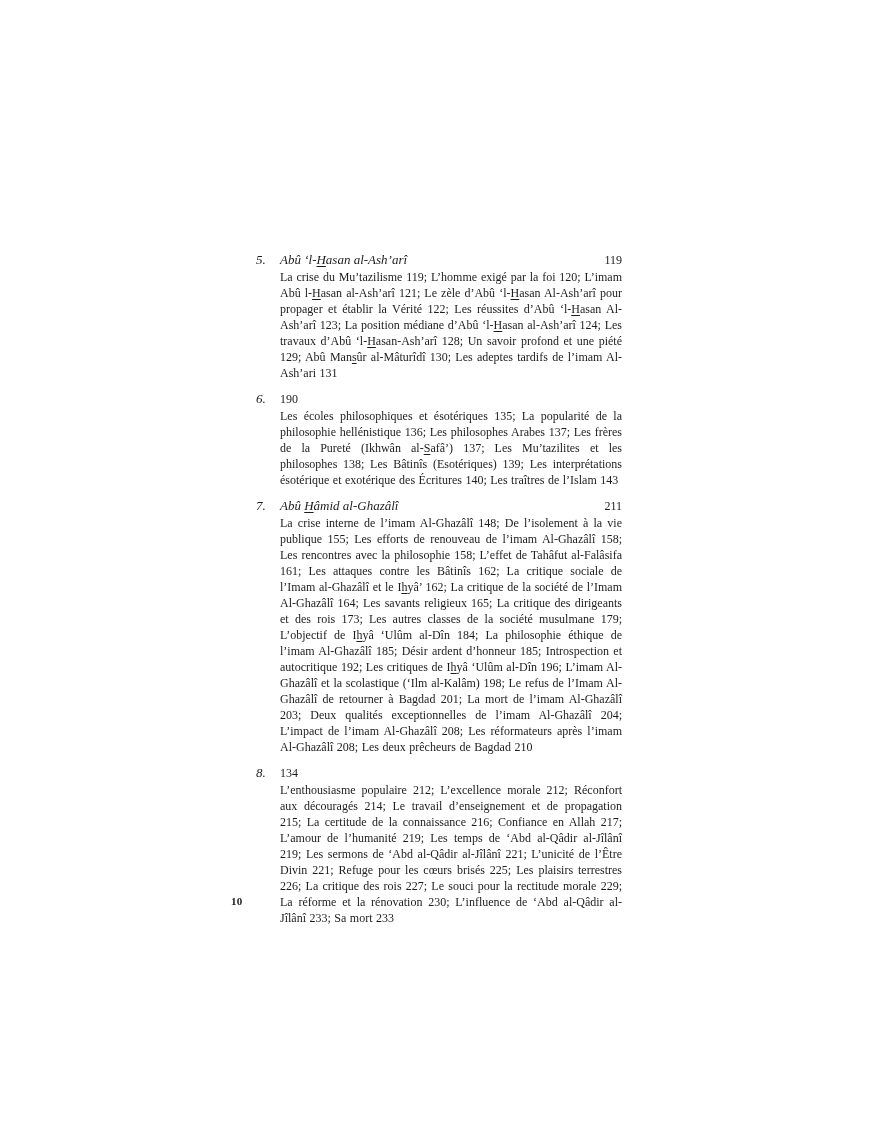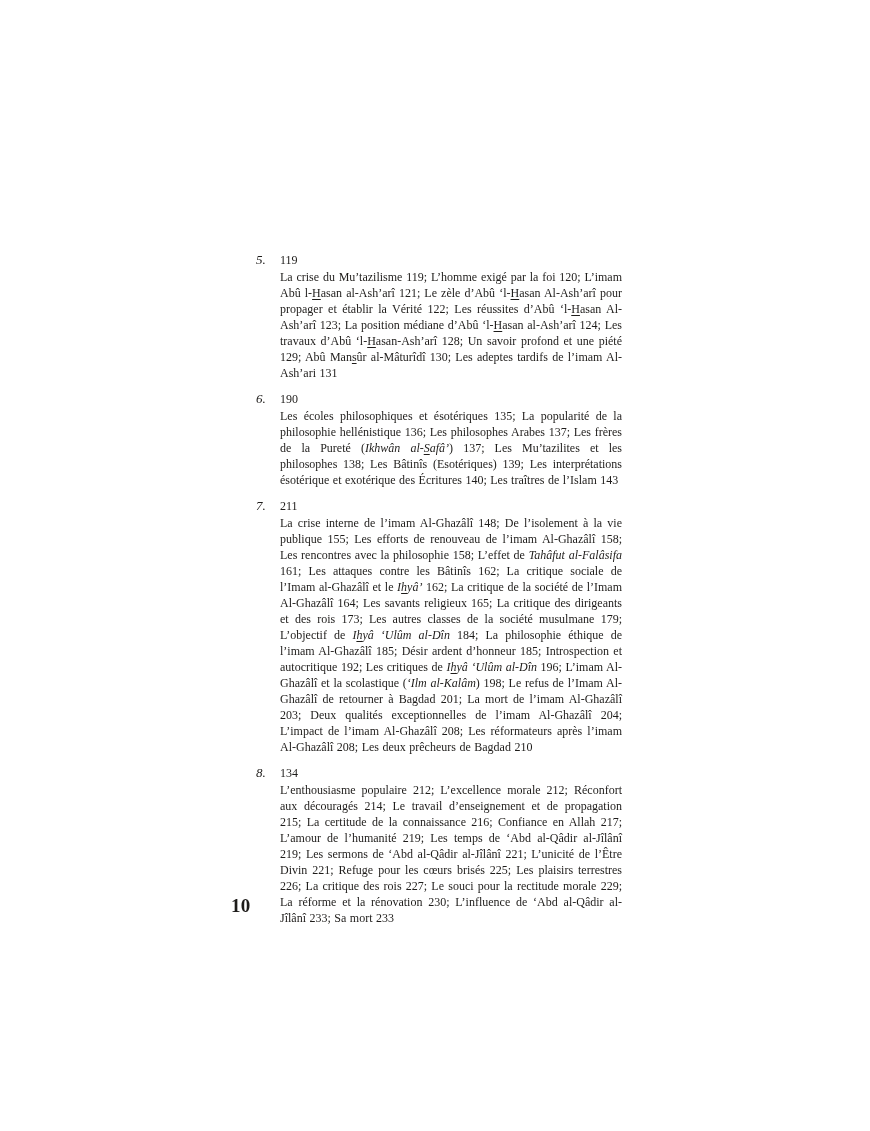--- a/index.html
+++ b/index.html
@@ -44,60 +44,62 @@
     font-size: 12px;
   }
   .entry-body {
     margin-left: 24px;
     margin-top: 1px;
     text-align: justify;
     font-size: 12px;
     line-height: 16px;
     word-spacing: 0.5px;
   }
-  .i { font-style: italic; }
+  .i { }
   .u {
     text-decoration: underline;
     text-decoration-thickness: 0.8px;
     text-underline-offset: 2px;
   }
   .folio {
     position: absolute;
     left: 231px;
     top: 895px;
-    font-size: 19px;
+    font-size: 11px;
     font-weight: 700;
     letter-spacing: 0.3px;
   }
 </style>
 </head>
 <body>
 
 <div class="book-page">
   <div class="toc">
 
     <div class="entry">
       <div class="entry-head">
         <span class="entry-num">5.</span>
+        <span class="entry-title"><span>Abû ‘l-</span><span class="u">H</span><span>asan al-Ash’arî</span></span>
         <span class="entry-page">119</span>
       </div>
       <div class="entry-body"><span>La crise du Mu’tazilisme 119; L’homme exigé par la foi 120; L’imam Abû l-</span><span class="u">H</span><span>asan al-Ash’arî 121; Le zèle d’Abû ‘l-</span><span class="u">H</span><span>asan Al-Ash’arî pour propager et établir la Vérité 122; Les réussites d’Abû ‘l-</span><span class="u">H</span><span>asan Al-Ash’arî 123; La position médiane d’Abû ‘l-</span><span class="u">H</span><span>asan al-Ash’arî 124; Les travaux d’Abû ‘l-</span><span class="u">H</span><span>asan-Ash’arî 128; Un savoir profond et une piété 129; Abû Man</span><span class="u">s</span><span>ûr al-Mâturîdî 130; Les adeptes tardifs de l’imam Al-Ash’ari 131</span></div>
     </div>
 
     <div class="entry">
       <div class="entry-head">
         <span class="entry-num">6.</span>
         <span class="entry-page">190</span>
       </div>
       <div class="entry-body"><span>Les écoles philosophiques et ésotériques 135; La popularité de la philosophie hellénistique 136; Les philosophes Arabes 137; Les frères de la Pureté (</span><span class="i">Ikhwân al-</span><span class="i u">S</span><span class="i">afâ’</span><span>) 137; Les Mu’tazilites et les philosophes 138; Les Bâtinîs (Esotériques) 139; Les interprétations ésotérique et exotérique des Écritures 140; Les traîtres de l’Islam 143</span></div>
     </div>
 
     <div class="entry">
       <div class="entry-head">
         <span class="entry-num">7.</span>
+        <span class="entry-title"><span>Abû </span><span class="u">H</span><span>âmid al-Ghazâlî</span></span>
         <span class="entry-page">211</span>
       </div>
       <div class="entry-body"><span>La crise interne de l’imam Al-Ghazâlî 148; De l’isolement à la vie publique 155; Les efforts de renouveau de l’imam Al-Ghazâlî 158; Les rencontres avec la philosophie 158; L’effet de </span><span class="i">Tahâfut al-Falâsifa</span><span> 161; Les attaques contre les Bâtinîs 162; La critique sociale de l’Imam al-Ghazâlî et le </span><span class="i">I</span><span class="i u">h</span><span class="i">yâ’</span><span> 162; La critique de la société de l’Imam Al-Ghazâlî 164; Les savants religieux 165; La critique des dirigeants et des rois 173; Les autres classes de la société musulmane 179; L’objectif de </span><span class="i">I</span><span class="i u">h</span><span class="i">yâ ‘Ulûm al-Dîn</span><span> 184; La philosophie éthique de l’imam Al-Ghazâlî 185; Désir ardent d’honneur 185; Introspection et autocritique 192; Les critiques de </span><span class="i">I</span><span class="i u">h</span><span class="i">yâ ‘Ulûm al-Dîn</span><span> 196; L’imam Al-Ghazâlî et la scolastique (</span><span class="i">‘Ilm al-Kalâm</span><span>) 198; Le refus de l’Imam Al-Ghazâlî de retourner à Bagdad 201; La mort de l’imam Al-Ghazâlî 203; Deux qualités exceptionnelles de l’imam Al-Ghazâlî 204; L’impact de l’imam Al-Ghazâlî 208; Les réformateurs après l’imam Al-Ghazâlî 208; Les deux prêcheurs de Bagdad 210</span></div>
     </div>
 
     <div class="entry">
       <div class="entry-head">
         <span class="entry-num">8.</span>
         <span class="entry-page">134</span>
       </div>

